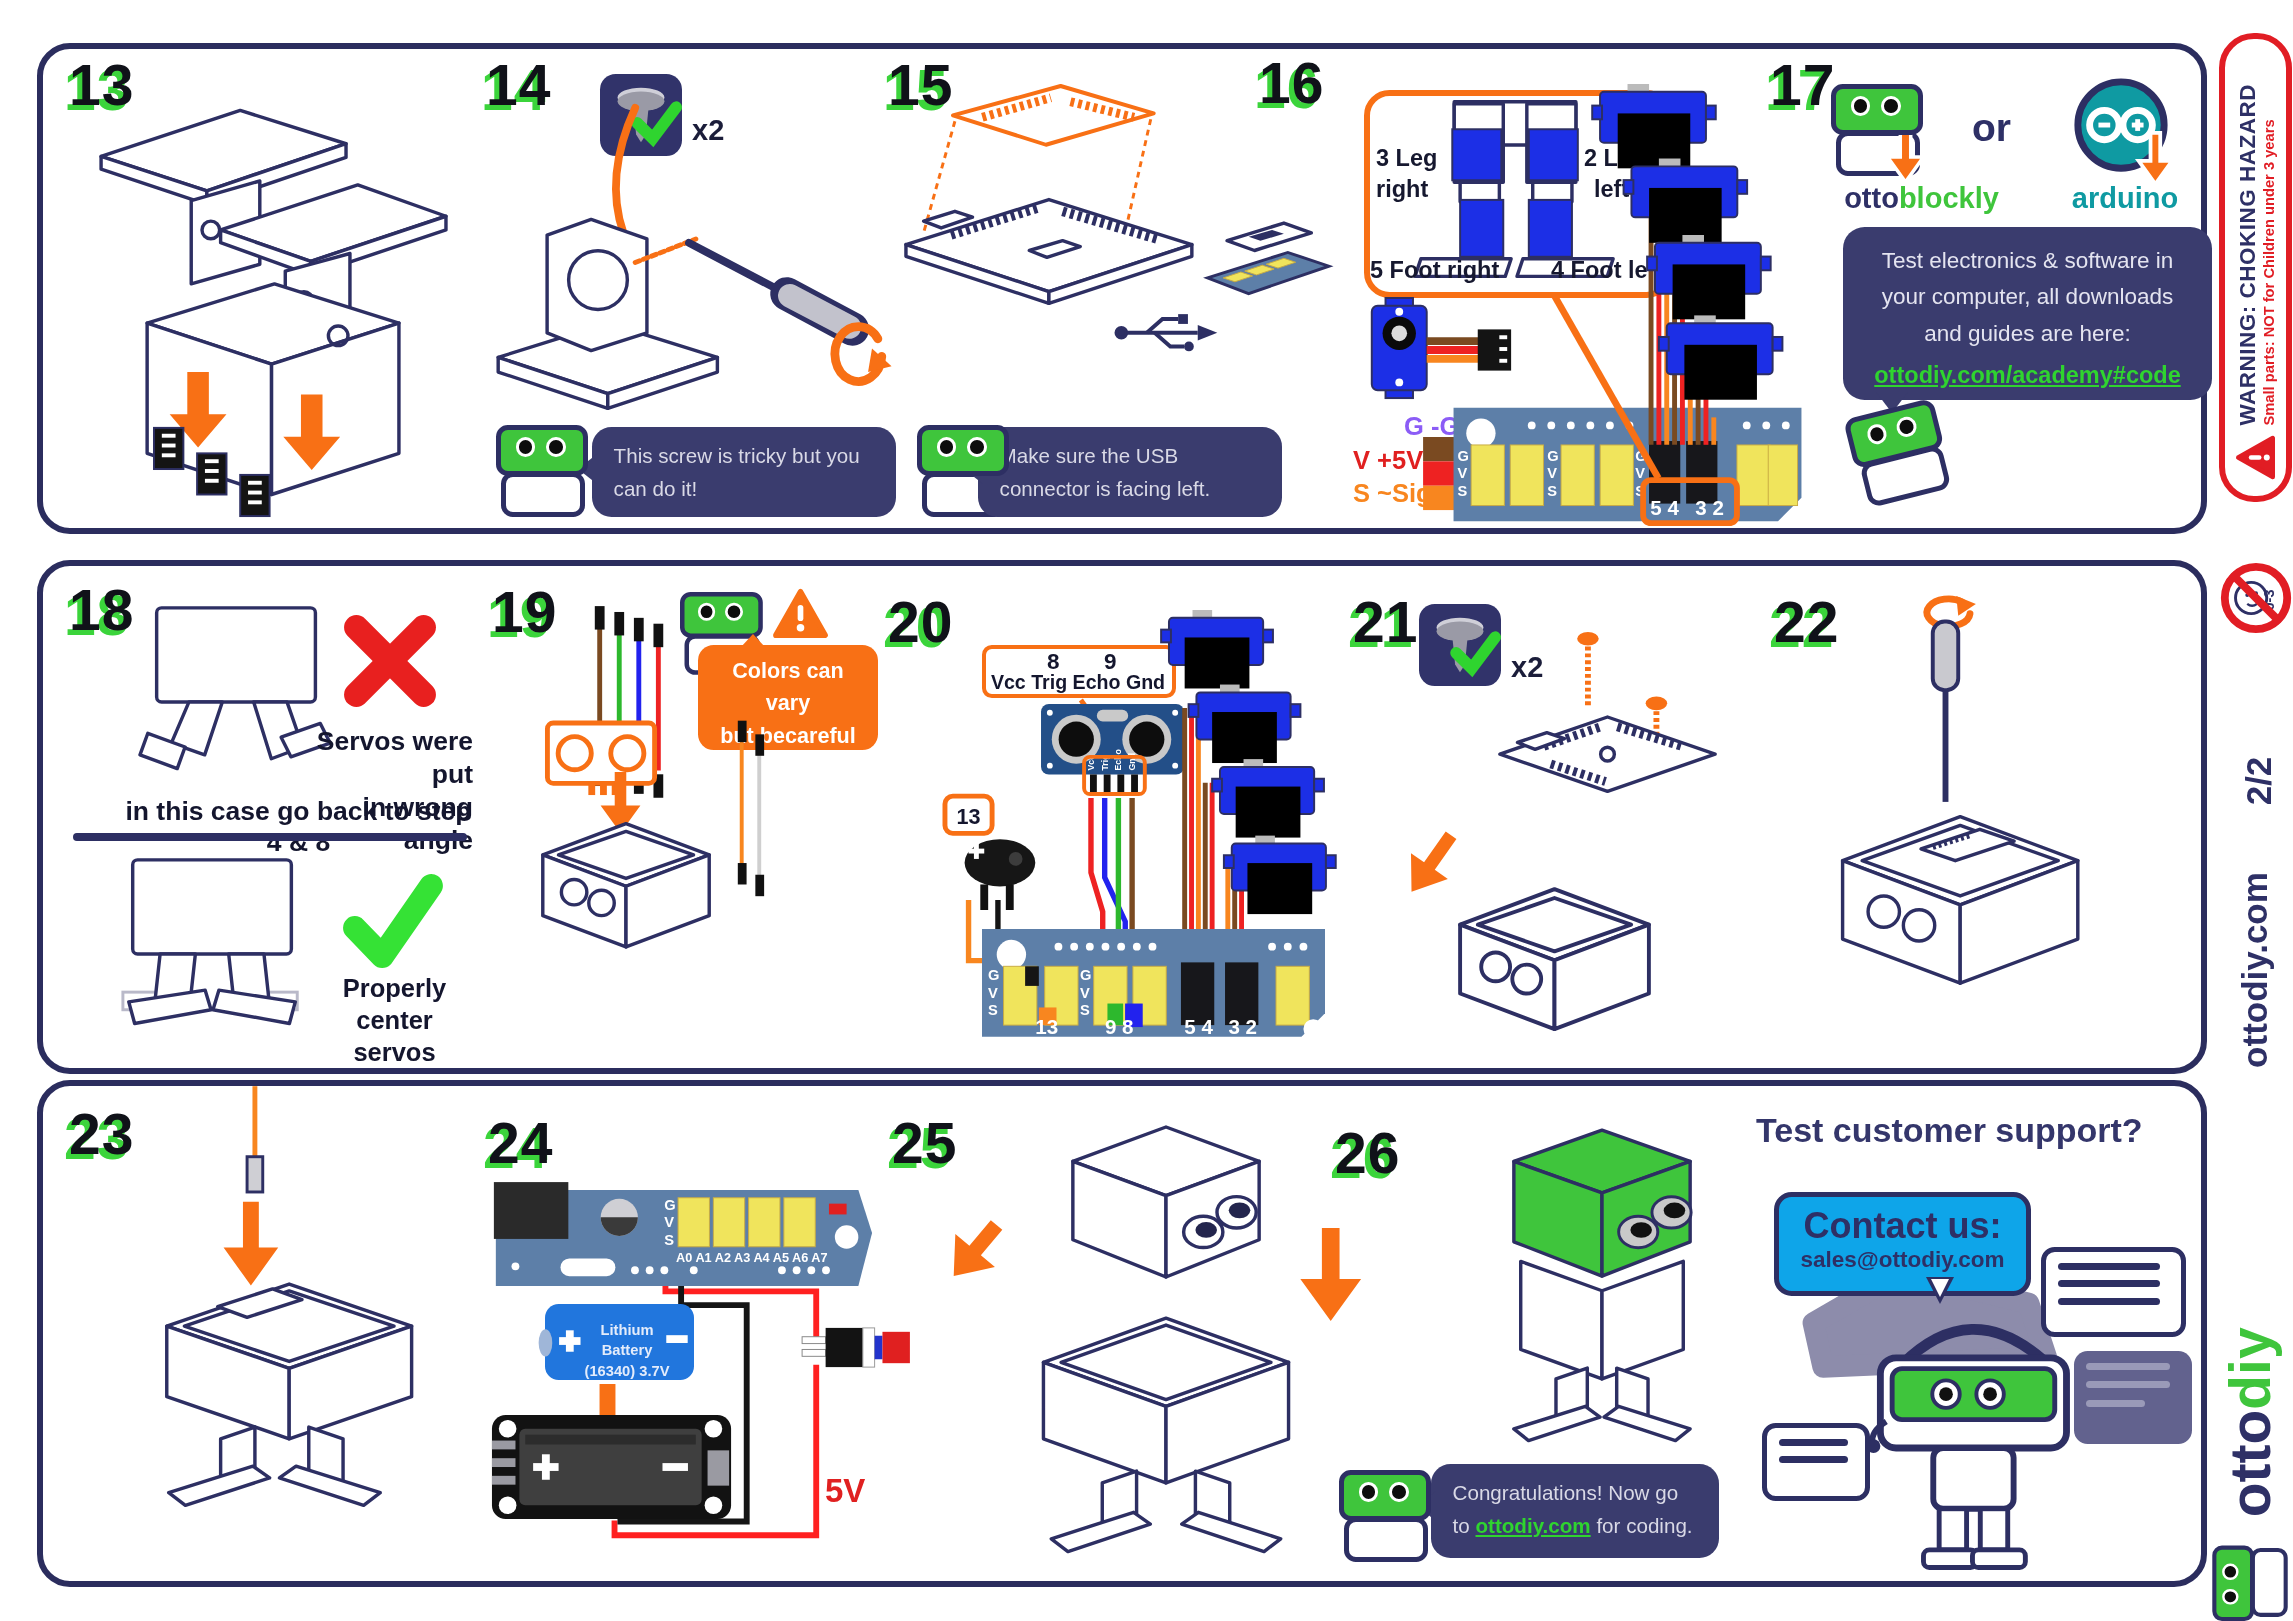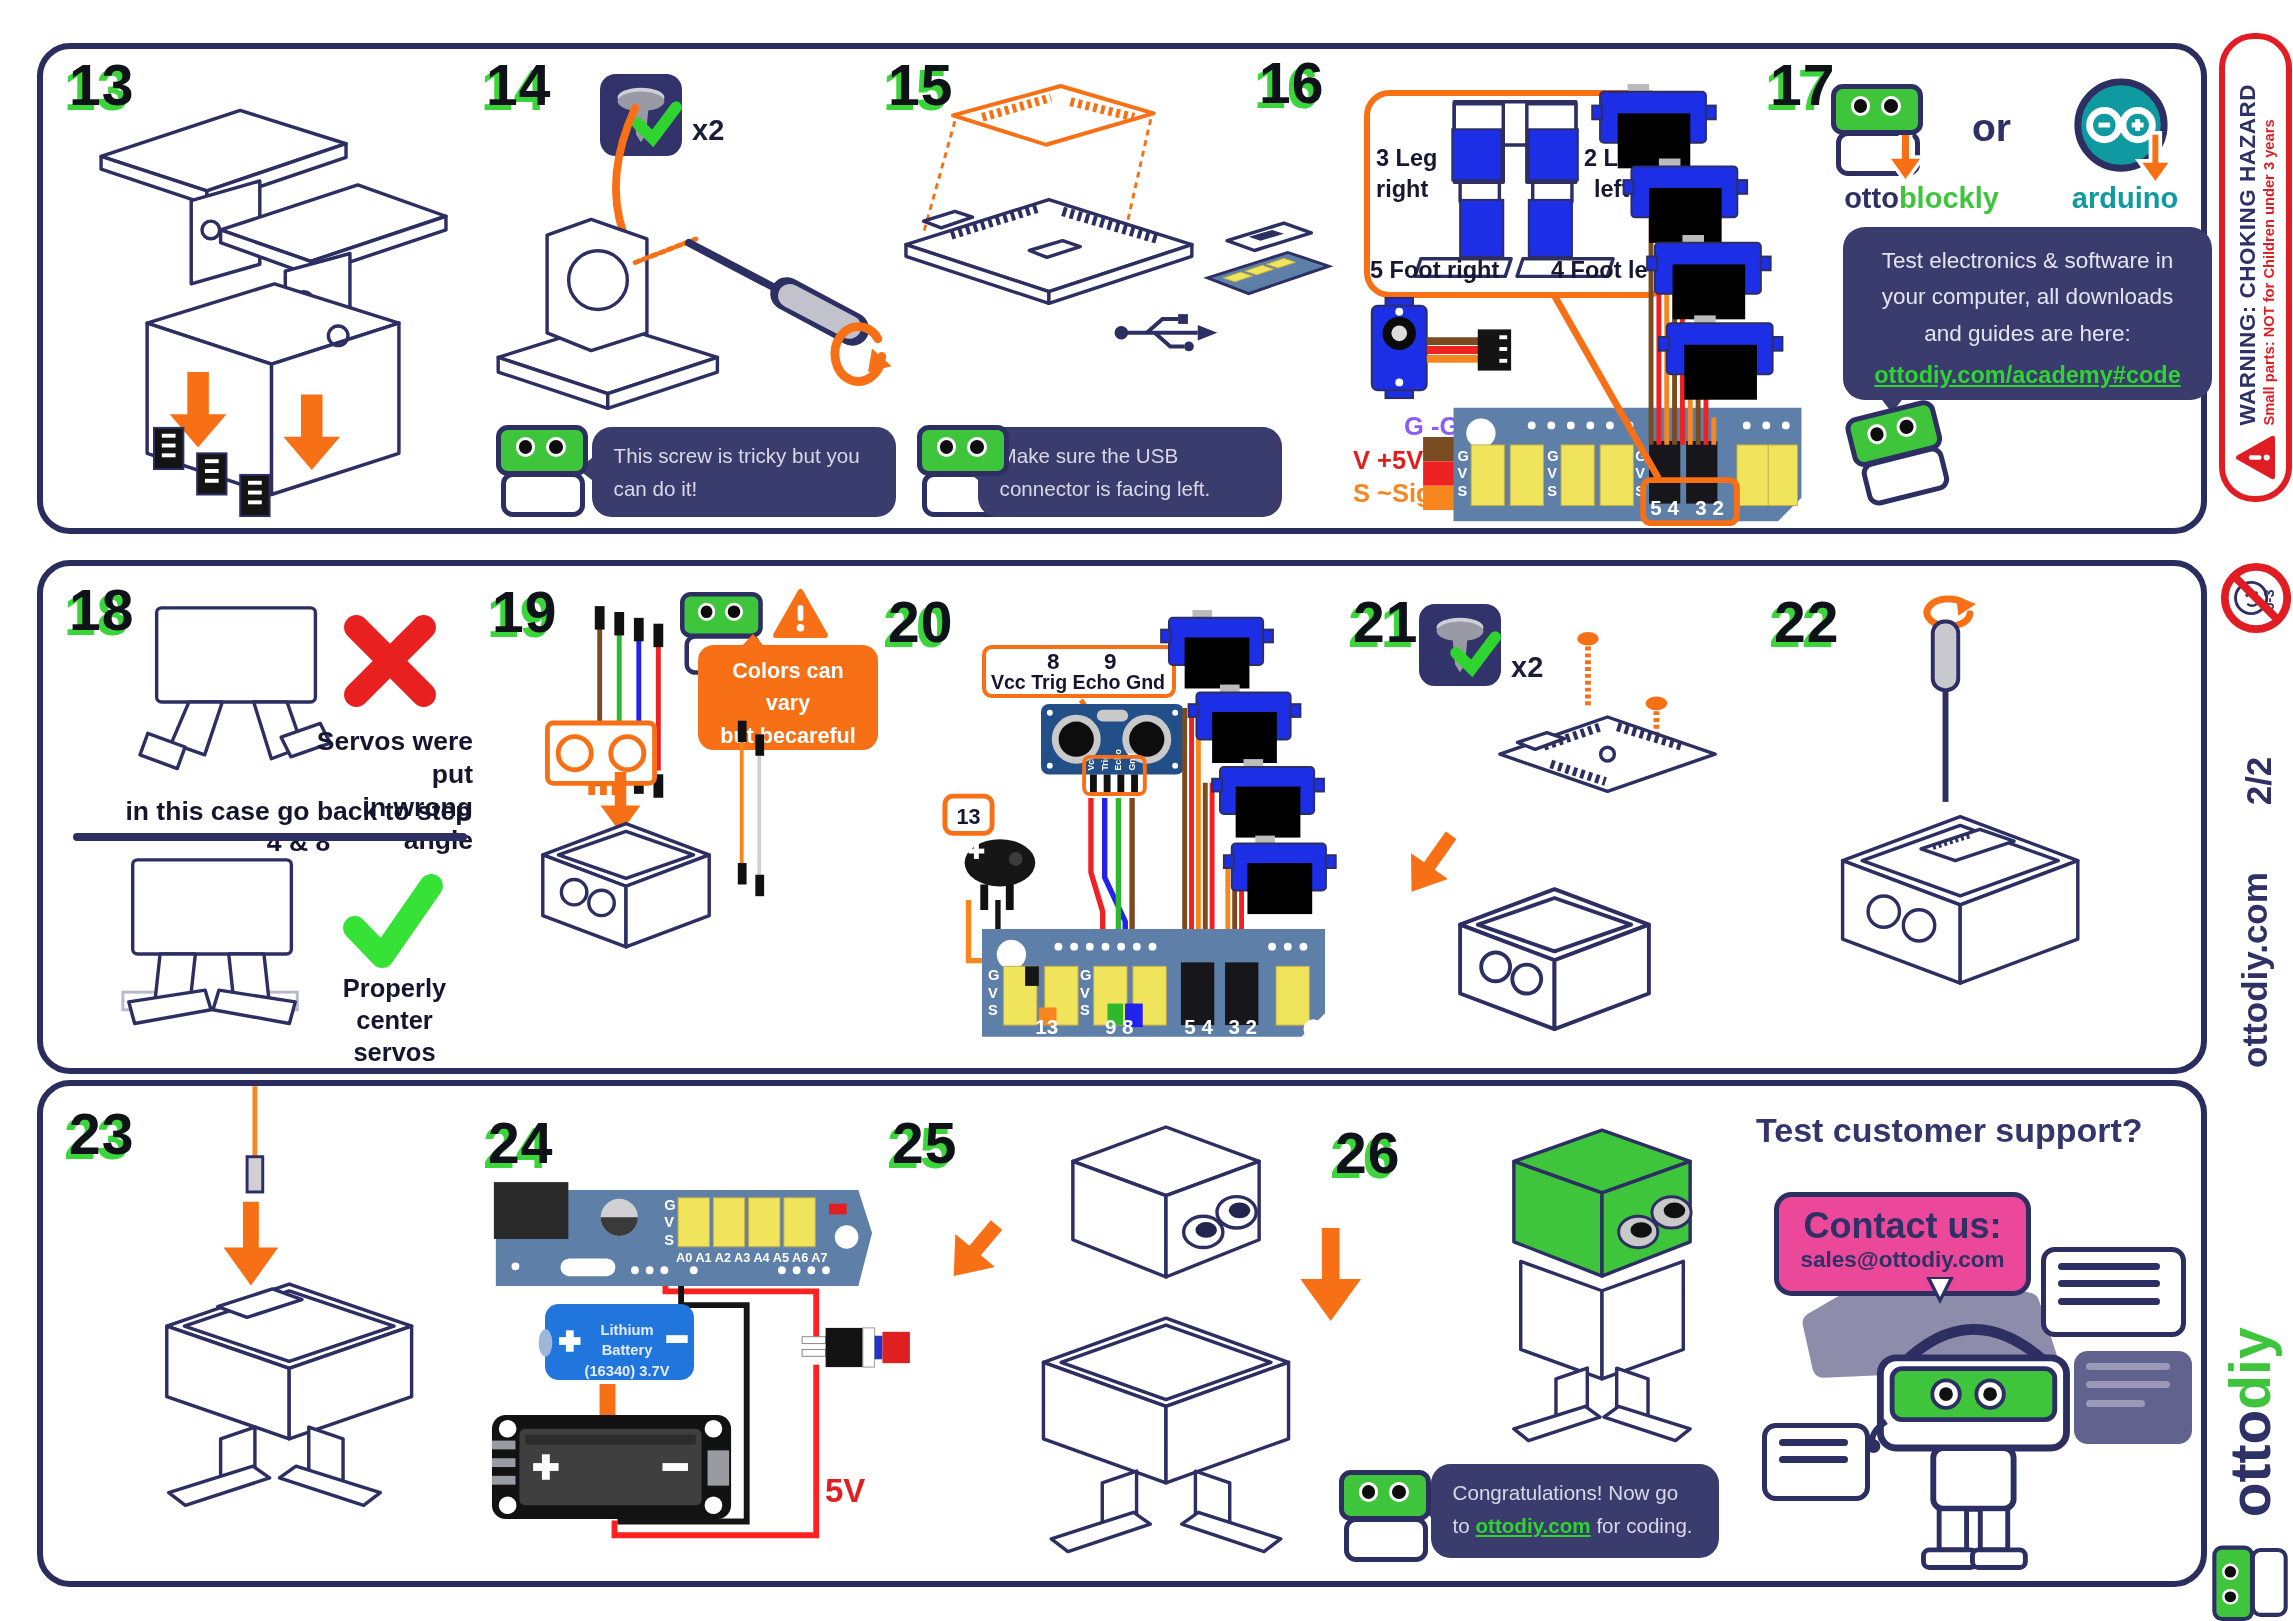--- a/index.html
+++ b/index.html
@@ -35,21 +35,21 @@
   .vwrap{position:absolute;}
   .vin{position:absolute;left:0;top:0;transform-origin:0 0;transform:rotate(-90deg) translateX(-100%);
        display:flex;align-items:center;}
   .warnband{display:flex;align-items:center;gap:9.8px;border:6.9px solid #e11d24;border-radius:35px;
        padding:3.9px 15.7px;box-sizing:border-box;width:469px;height:73px;background:#fff;}
   .wt1{font:900 22.5px "Liberation Sans",sans-serif;color:#2e3066;letter-spacing:0.5px;white-space:nowrap;}
   .wt2{font:800 14.7px "Liberation Sans",sans-serif;color:#e11d24;white-space:nowrap;}
   .sideTxt{font:900 35px "Liberation Sans",sans-serif;color:#2e3066;white-space:nowrap;}
   .logoTxt{font:900 57px "Liberation Sans",sans-serif;white-space:nowrap;}
   
-  .contact{position:absolute;background:#ec4899;border:5.9px solid #2d2f63;border-radius:17.6px;text-align:center;
+  .contact{position:absolute;background:#0ea5e9;border:5.9px solid #2d2f63;border-radius:17.6px;text-align:center;
        box-sizing:border-box;padding-top:7.8px;}
   .ctail1{position:absolute;left:147px;bottom:-27.4px;width:0;height:0;border:14.7px solid transparent;border-top:27.4px solid #2d2f63;}
   .ctail2{position:absolute;left:152px;bottom:-14.7px;width:0;height:0;border:9.8px solid transparent;border-top:18.6px solid #fff;}
   .chatline{height:6.9px;background:#2d2f63;border-radius:3.9px;margin:10.8px 11.8px 0 11.8px;}
   .chatlineP{height:6.9px;background:#9a9ab8;border-radius:3.9px;margin:11.8px 11.8px 0 11.8px;}
   .chat{position:absolute;background:#fff;border:5.9px solid #2d2f63;border-radius:13.7px;box-sizing:border-box;}
   
   svg{position:absolute;overflow:visible;}
   .ln{fill:#fff;stroke:#2d2f63;stroke-width:3.5;stroke-linejoin:round;}
   .lnt{fill:none;stroke:#2d2f63;stroke-width:3.5;stroke-linecap:round;stroke-linejoin:round;}

